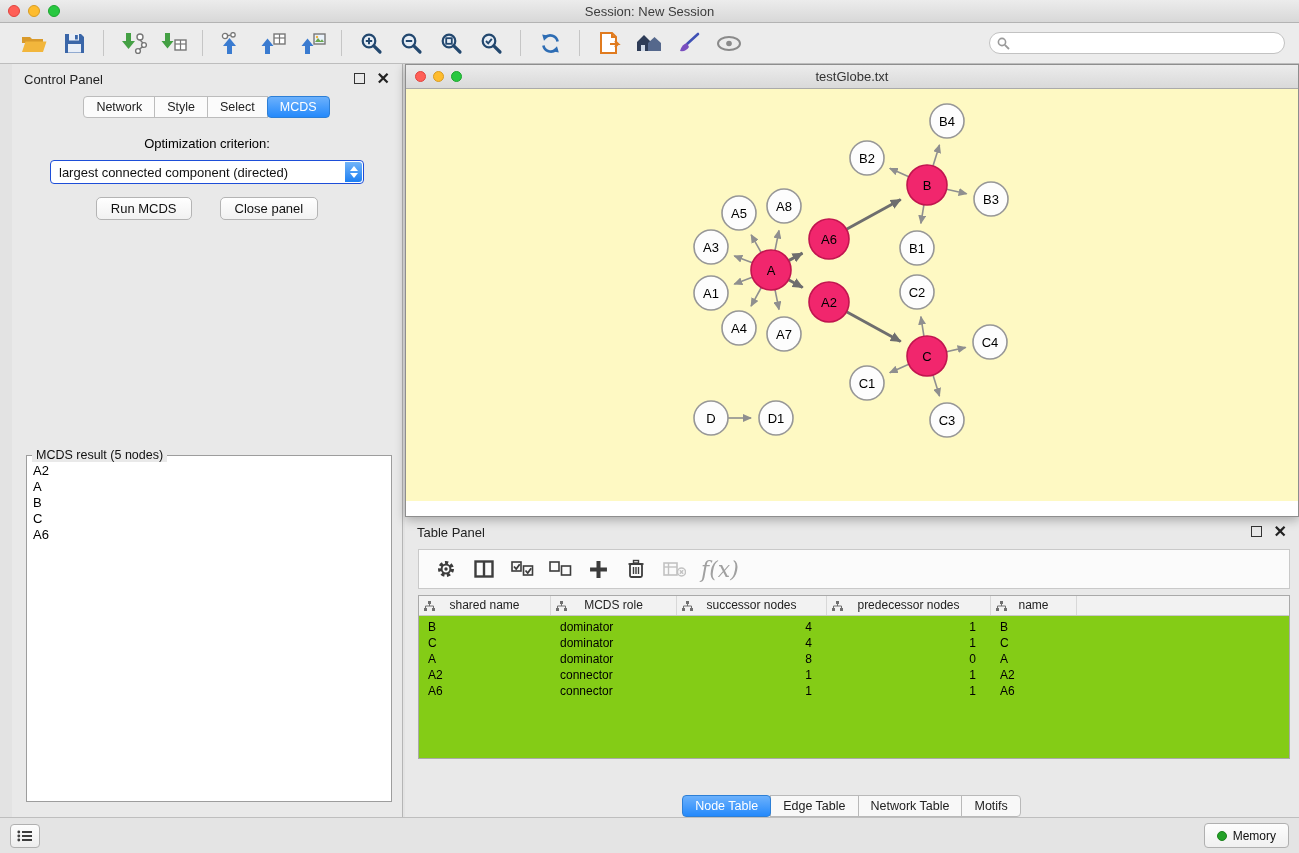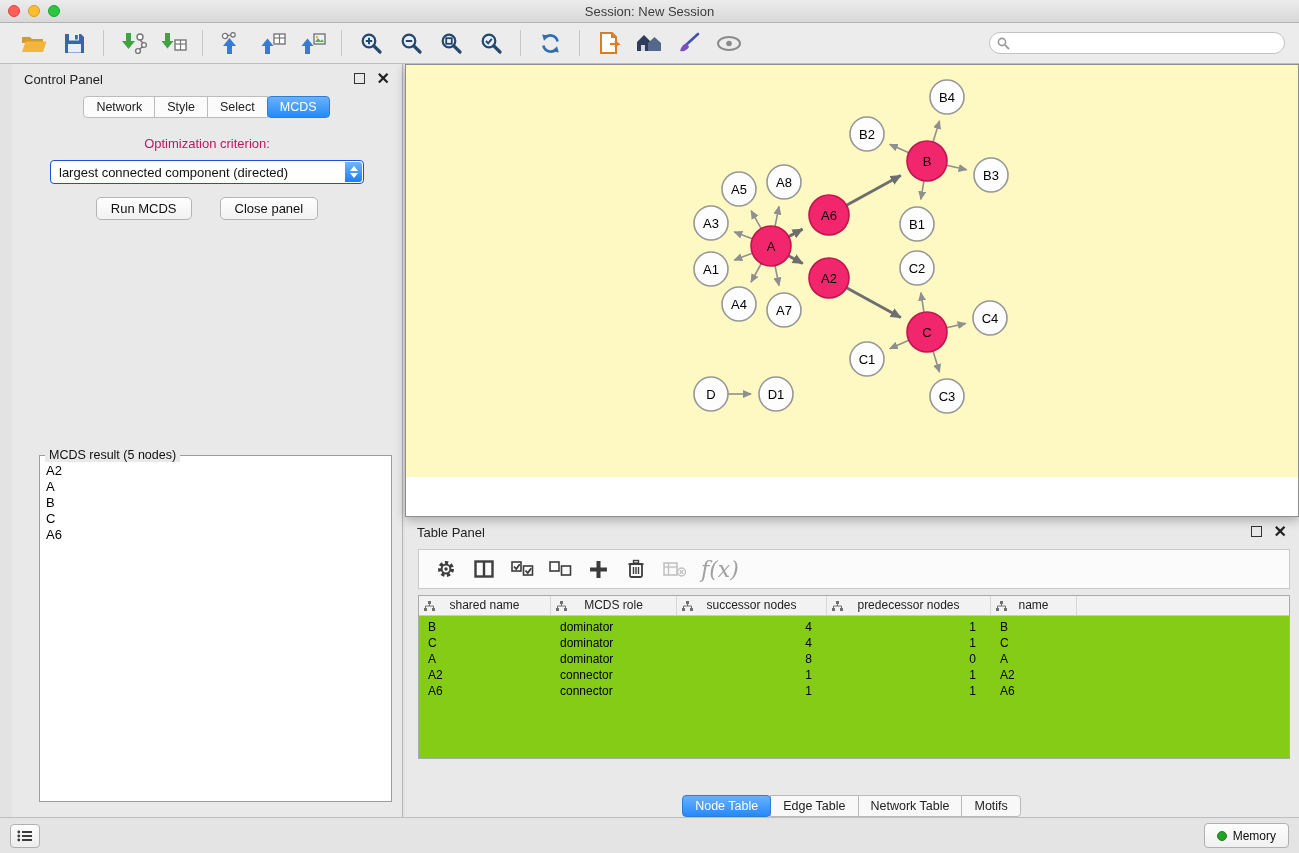--- a/index.html
+++ b/index.html
@@ -27,30 +27,30 @@
   .panel-titlebar{height:30px;display:flex;align-items:center;padding:0 12px;font-size:13px;color:#222;}
   .panel-title{flex:0 0 auto;}
   .panel-ctrls{margin-left:auto;display:flex;align-items:center;gap:12px;}
   .float-box{width:9px;height:9px;border:1.5px solid #333;display:inline-block;}
   .close-x{font-size:16px;font-weight:bold;color:#222;line-height:12px;}
   .cp-tabs{display:flex;justify-content:center;margin-top:2px;}
   .cp-tab{font-size:12.5px;padding:3px 12px;background:#fbfbfb;border:1px solid #bcbcbc;margin-left:-1px;color:#222;}
   .cp-tab:first-child{border-radius:4px 0 0 4px;}
   .cp-tab:last-child{border-radius:0 4px 4px 0;}
   .cp-tab.active{background:linear-gradient(#6cb1fc,#2489fb);border-color:#2d7fd6;color:#fff;border-radius:4px;position:relative;z-index:1;}
-  .opt-label{margin-top:18px;text-align:center;font-size:13px;color:#be185d;}
+  .opt-label{margin-top:18px;text-align:center;font-size:13px;color:#000000;}
   .dropdown{margin:9px auto 0;width:314px;height:24px;background:#fff;border:1px solid #1d4ed8;border-radius:4px;display:flex;align-items:center;box-sizing:border-box;position:relative;}
   .dd-value{font-size:13px;padding-left:8px;color:#111;white-space:nowrap;overflow:hidden;}
   .dd-stepper{position:absolute;right:1px;top:1px;bottom:1px;width:17px;background:linear-gradient(#72b4f9,#1d7ff2);border-radius:0 3px 3px 0;display:flex;flex-direction:column;align-items:center;justify-content:center;gap:2px;}
   .tri{width:0;height:0;border-left:4px solid transparent;border-right:4px solid transparent;}
   .tri.up{border-bottom:5px solid #fff;}
   .tri.down{border-top:5px solid #fff;}
   .cp-buttons{display:flex;justify-content:center;gap:28px;margin-top:13px;}
   .mac-btn{background:linear-gradient(#ffffff,#f1f1f1);border:1px solid #b4b4b4;border-radius:5px;font-size:13px;padding:3px 14px;color:#111;font-family:"Liberation Sans",sans-serif;}
-  .result-box{position:absolute;left:14px;right:10px;top:391px;bottom:16px;border:1px solid #9d9d9d;background:#fff;margin-left:13px;}
+  .result-box{position:absolute;left:14px;right:10px;top:391px;bottom:16px;border:1px solid #9d9d9d;background:#fff;}
   .result-title{position:absolute;top:-8px;left:5px;background:#e9e9e9;padding:0 4px;font-size:12.5px;color:#111;}
   .result-list{padding:7px 0 0 6px;font-size:13px;line-height:16px;color:#000;}
 
   
   .net-window{position:absolute;left:405px;top:64px;width:894px;height:453px;background:#fff;border:1px solid #8e8e8e;box-sizing:border-box;box-shadow:0 3px 10px rgba(0,0,0,.28);z-index:3;}
   .net-titlebar{height:23px;background:linear-gradient(#ececec,#d9d9d9);border-bottom:1px solid #aaa;position:relative;display:flex;align-items:center;justify-content:center;}
   .net-titlebar .lights{top:6px;left:9px;gap:7px;}
   .net-titlebar .light{width:11px;height:11px;}
   .net-title{font-size:13px;color:#333;}
   .net-content{position:relative;width:100%;height:412px;background:#fef9c3;overflow:hidden;}
@@ -263,20 +263,28 @@
         <div class="result-item">A2</div>
         <div class="result-item">A</div>
         <div class="result-item">B</div>
         <div class="result-item">C</div>
         <div class="result-item">A6</div>
       </div>
   </div>
 </div>
 
 <div class="net-window">
+  <div class="net-titlebar">
+    <div class="lights">
+      <span class="light red"></span>
+      <span class="light yellow"></span>
+      <span class="light green"></span>
+    </div>
+    <span class="net-title">testGlobe.txt</span>
+  </div>
   <div class="net-content">
     <svg class="graph" width="892" height="427" viewBox="0 0 892 427">
       <defs>
         <marker id="arrowN" markerWidth="9" markerHeight="8" refX="8" refY="4" orient="auto" markerUnits="userSpaceOnUse">
           <path d="M0,0 L9,4 L0,8 z" fill="#8f8f8f"></path>
         </marker>
         <marker id="arrowT" markerWidth="11" markerHeight="10" refX="10" refY="5" orient="auto" markerUnits="userSpaceOnUse">
           <path d="M0,0 L11,5 L0,10 z" fill="#6e6e6e"></path>
         </marker>
       </defs>

